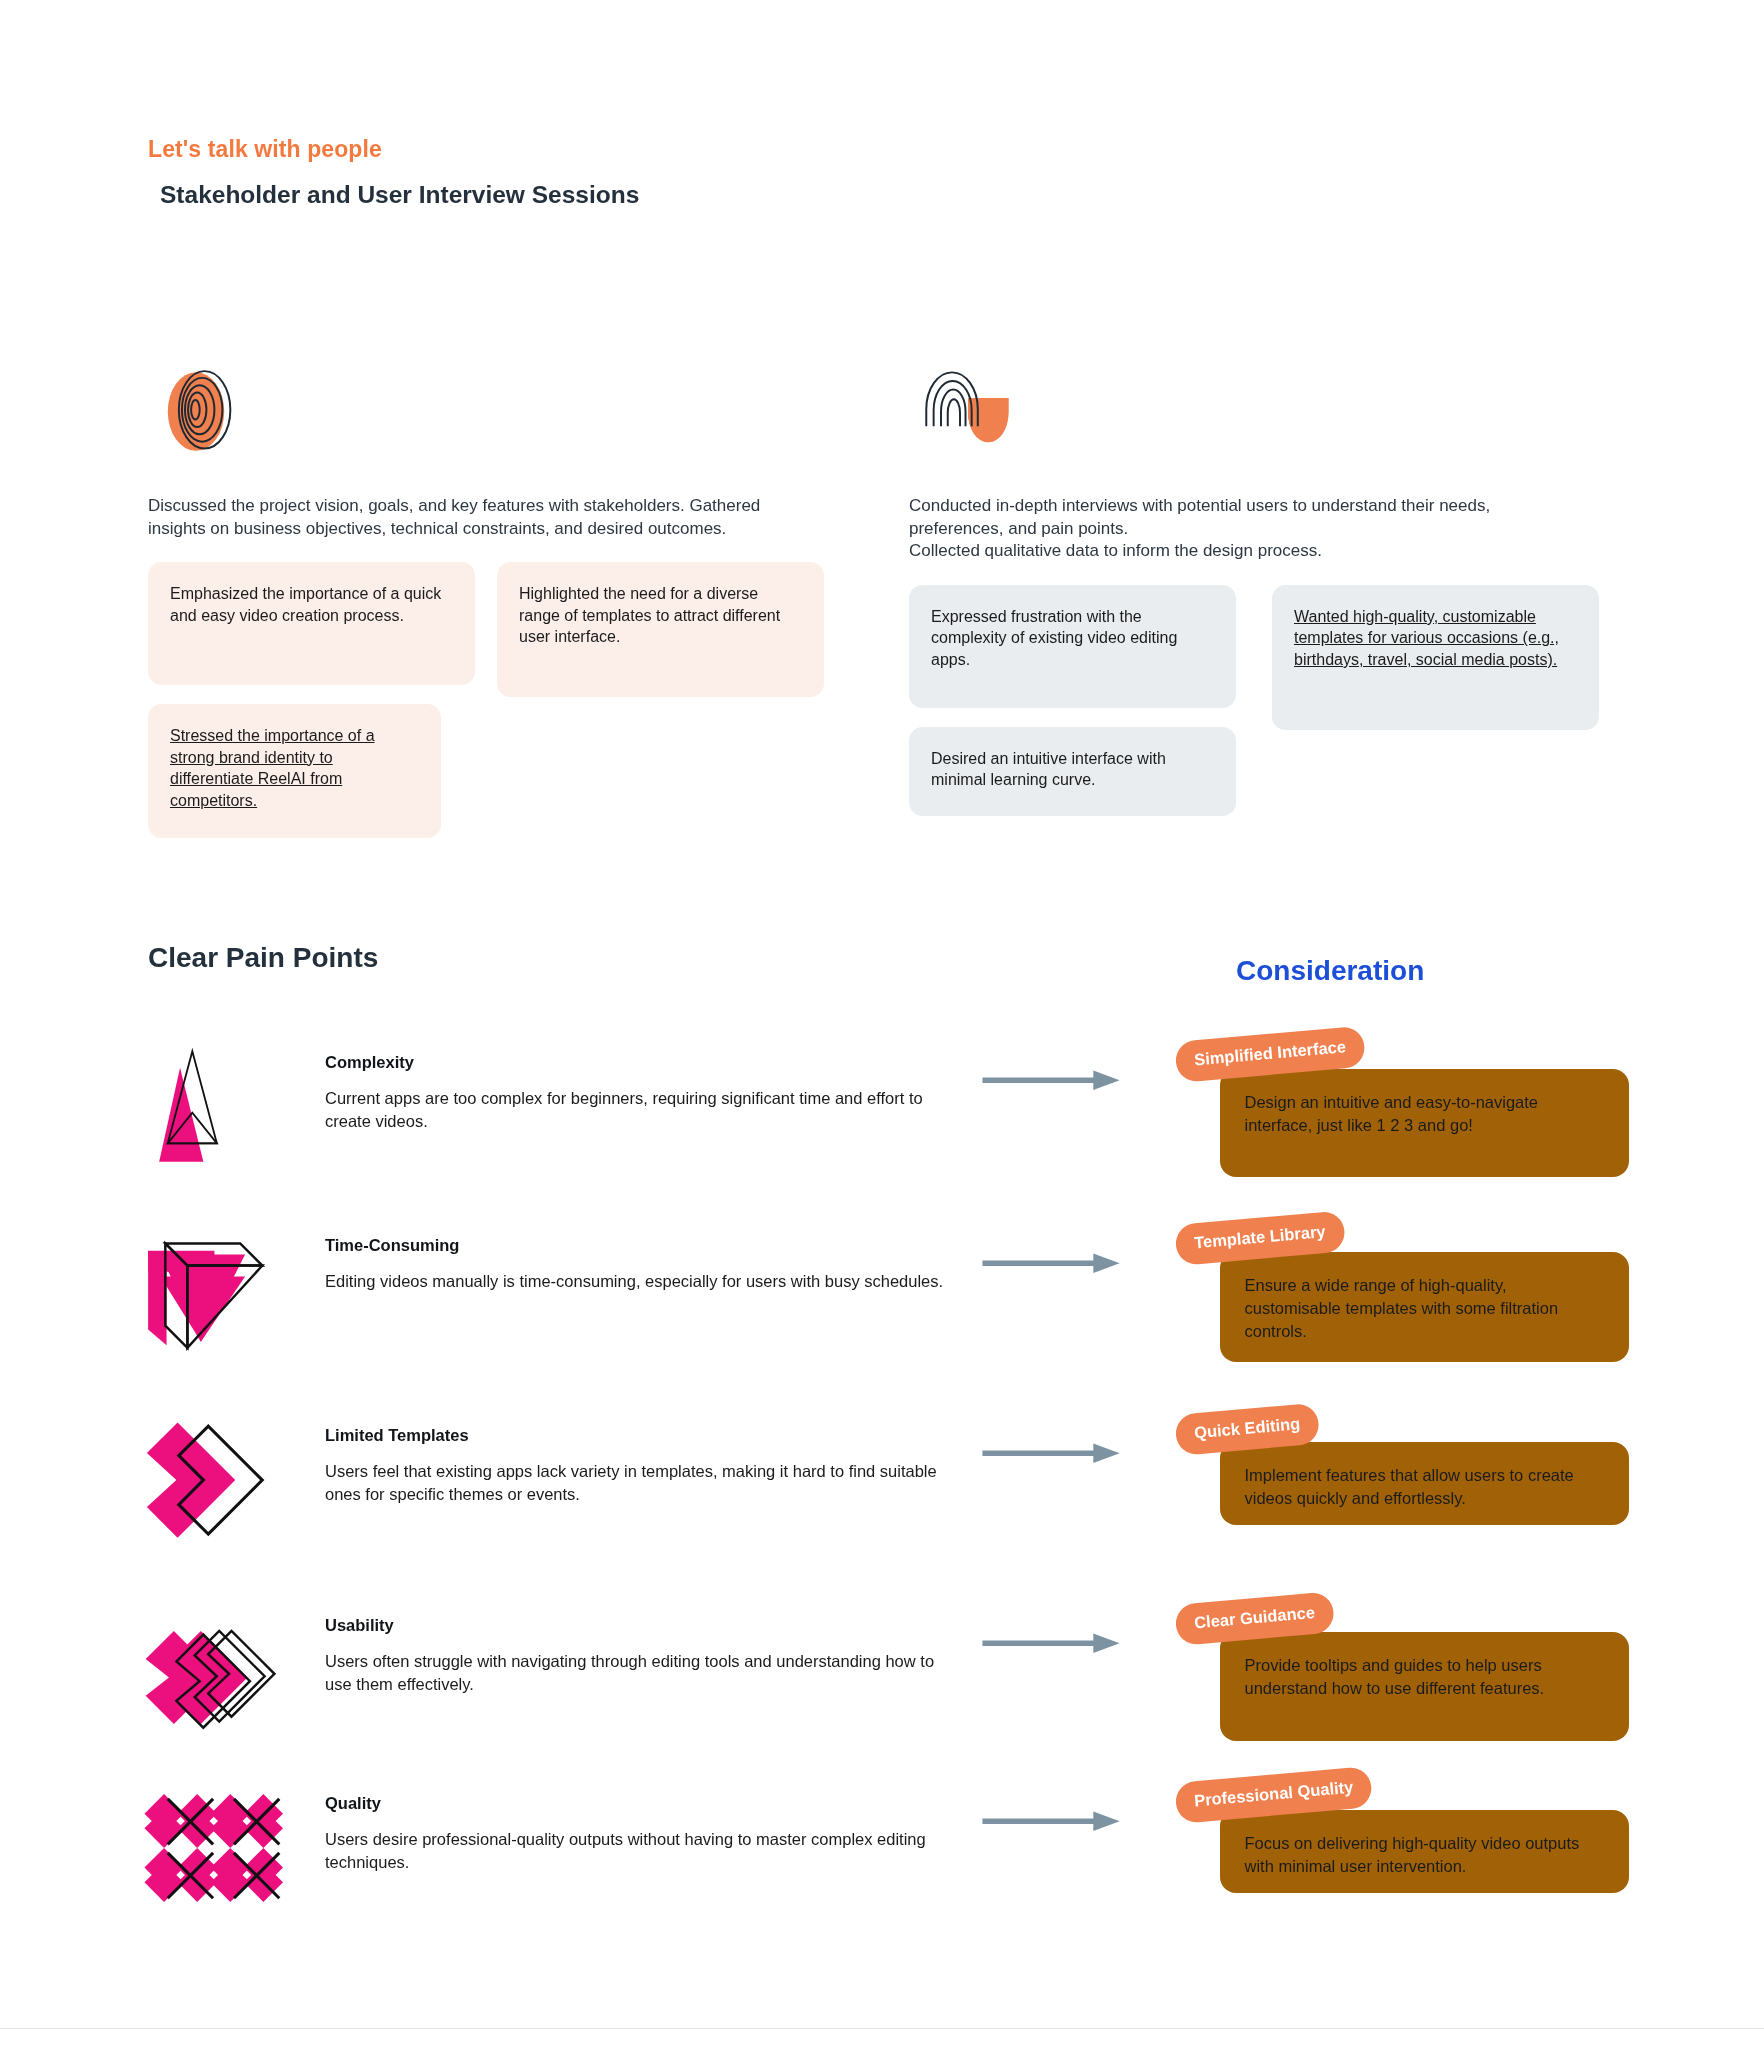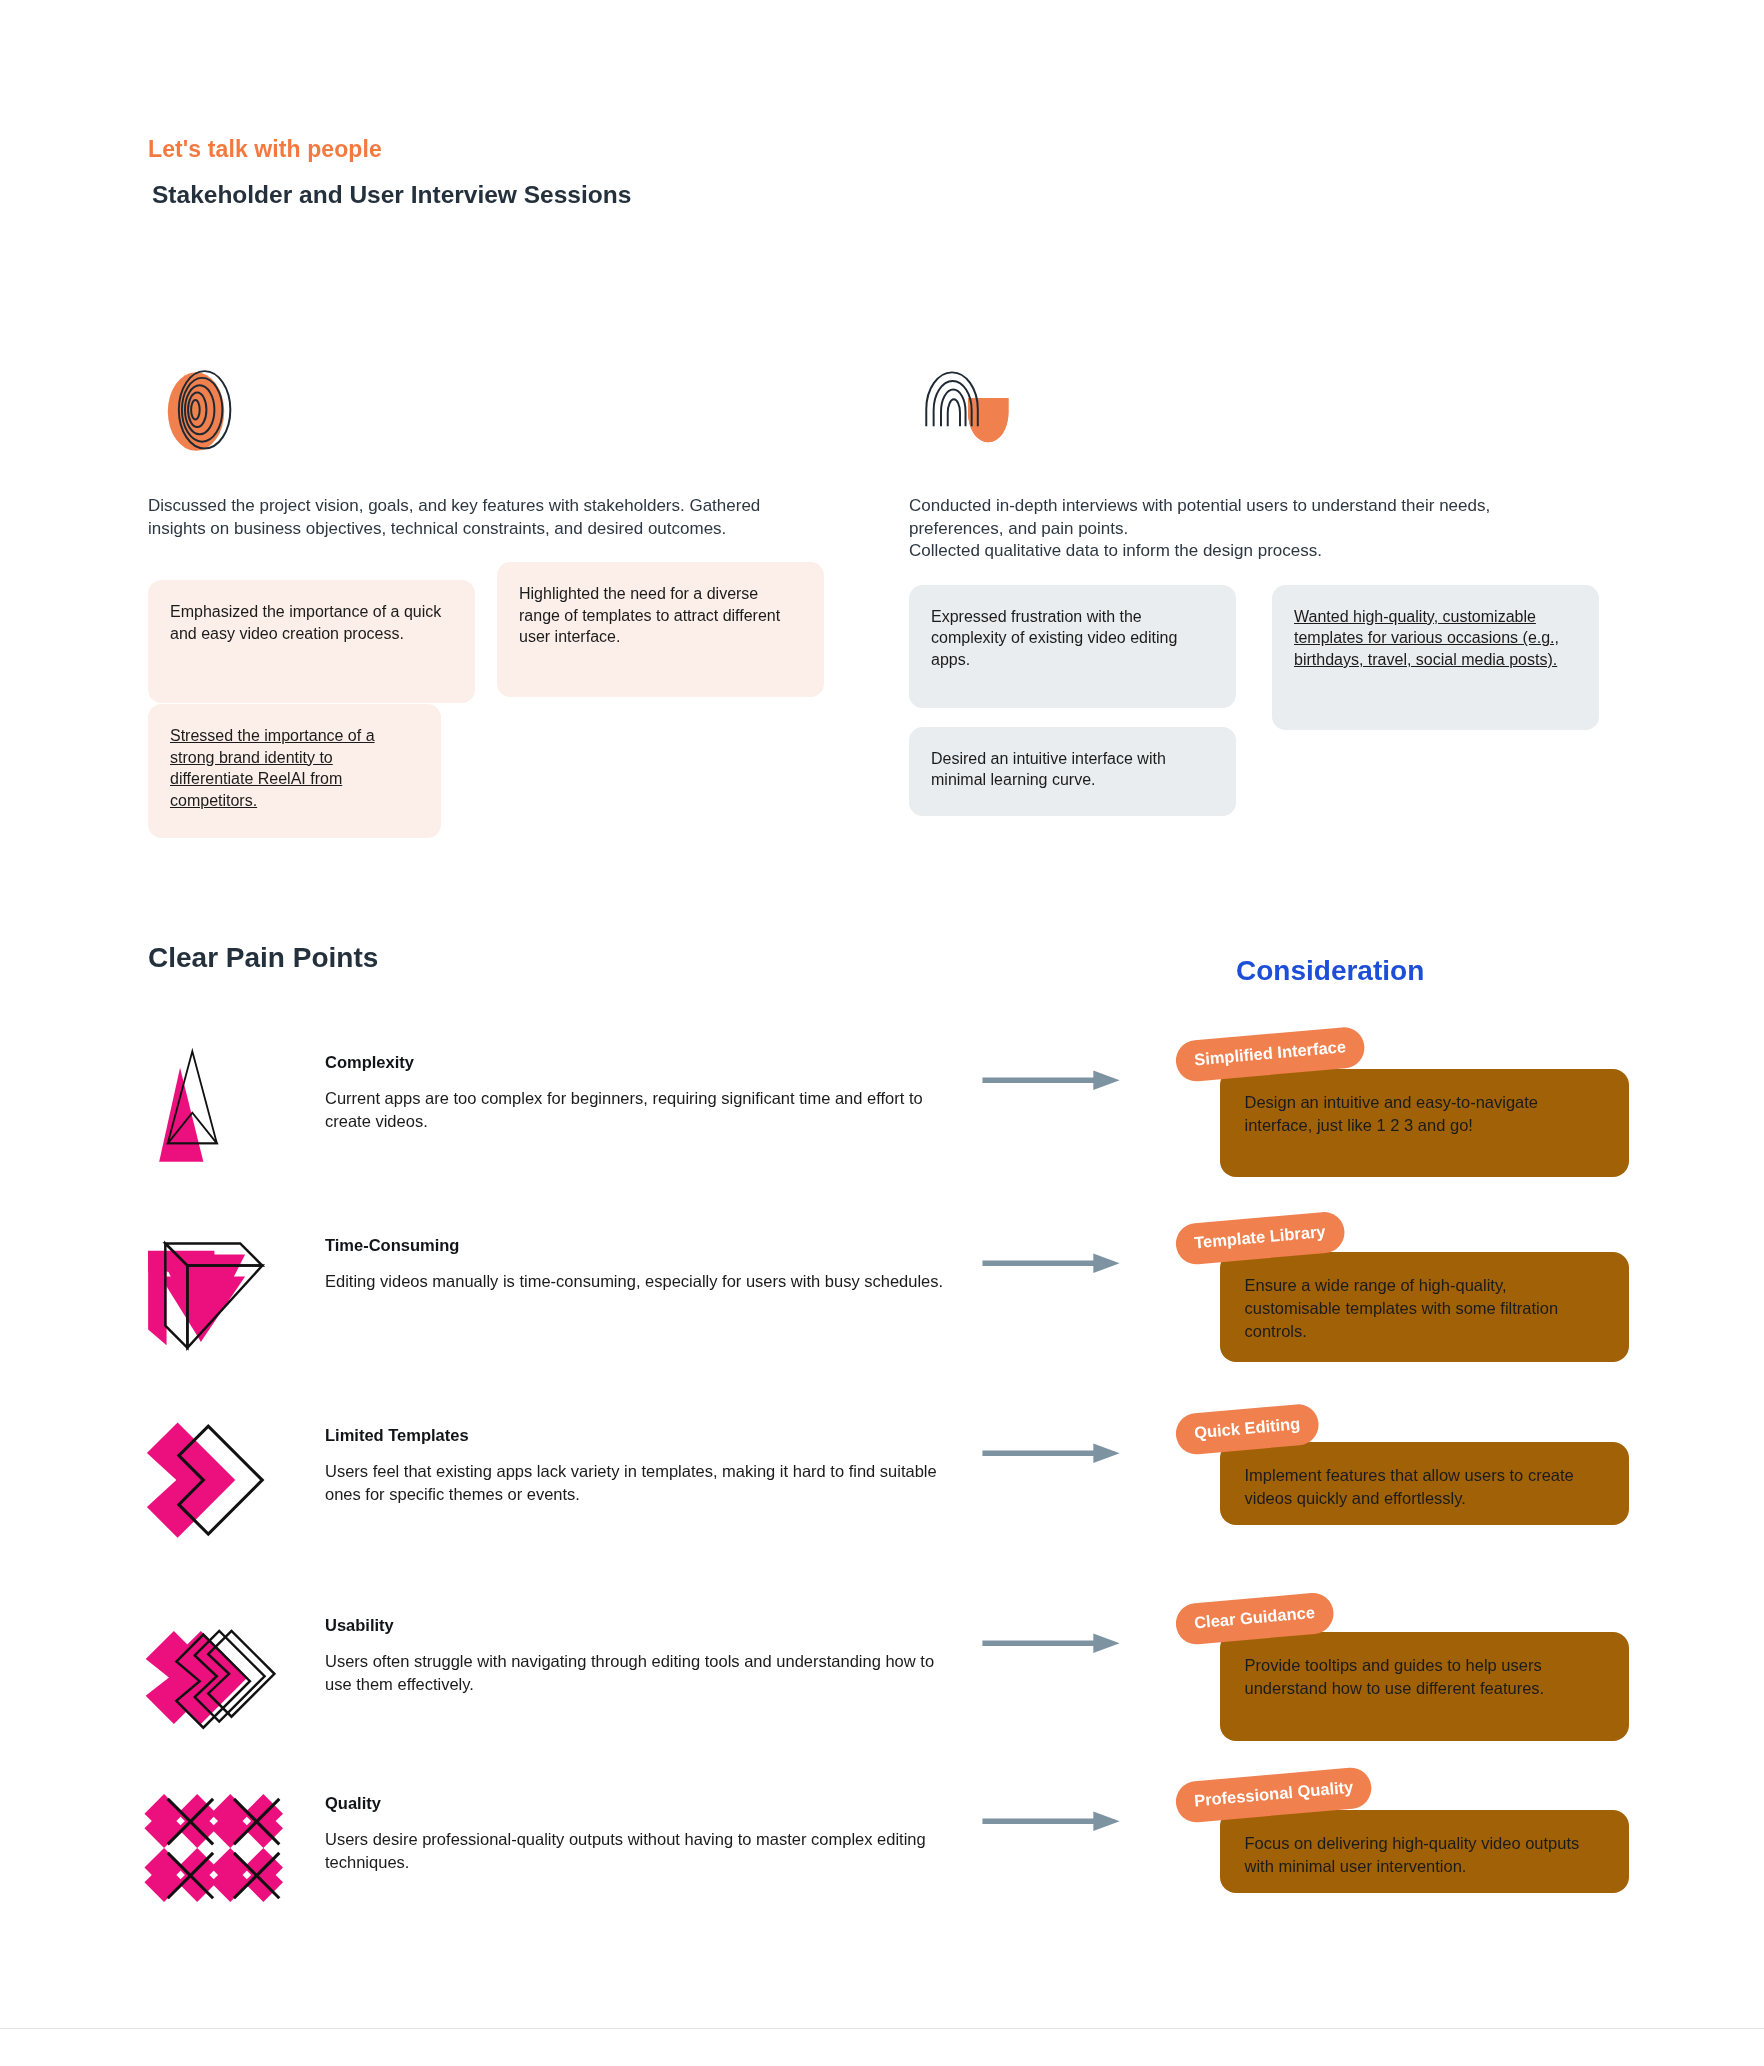--- a/index.html
+++ b/index.html
@@ -17,21 +17,21 @@
   .page { position: relative; width: 1765px; height: 2066px; border-radius: 12px; }
 
   
   .header { position: absolute; left: 148px; top: 136px; width: 1103px; }
   .eyebrow {
     font-size: 23px; font-weight: bold; color: #f4793f;
     letter-spacing: 0.1px; line-height: 1.2; margin: 0 0 16px 0;
   }
   .title {
     font-size: 24.5px; font-weight: bold; color: #24313c;
-    line-height: 1.2; margin: 0 0 40px 4px;
+    line-height: 1.2; margin: 0 0 40px 12px;
   }
   .subtitle {
     font-size: 18.4px; line-height: 1.42; color: #2d3741;
     margin: 0; max-width: 613px; font-weight: 400;
   }
 
   
   .cols { position: absolute; left: 148px; top: 365px; width: 1471px; }
   .col { position: absolute; top: 0; width: 674px; }
   .col-left  { left: 0px; }
@@ -128,21 +128,21 @@
             <ellipse cx="92" cy="73" rx="42" ry="63"></ellipse>
             <ellipse cx="88" cy="73" rx="33" ry="52"></ellipse>
             <ellipse cx="84" cy="73" rx="24" ry="40"></ellipse>
             <ellipse cx="80" cy="73" rx="15" ry="28"></ellipse>
             <ellipse cx="77" cy="73" rx="7" ry="16"></ellipse>
           </g>
         </svg>
       </div>
       <p class="col-desc">Discussed the project vision, goals, and key features with stakeholders. Gathered insights on business objectives, technical constraints, and desired outcomes.</p>
       <div class="chips" style="height:276px">
-        <div class="chip peach" style="left:0px;  top:0px;   width:327px; height:123px;margin-top:18px;">Emphasized the importance of a quick and easy video creation process.</div>
+        <div class="chip peach" style="left:0px;  top:0px;   width:327px; height:123px;">Emphasized the importance of a quick and easy video creation process.</div>
         <div class="chip peach" style="left:349px; top:0px;   width:327px; height:135px;">Highlighted the need for a diverse range of templates to attract different user interface.</div>
         <div class="chip peach" style="left:0px;  top:142px; width:293px; height:134px;text-decoration:underline;">Stressed the importance of a strong brand identity to differentiate ReelAI from competitors.</div>
       </div>
     </div>
 
     <div class="col col-right">
       <div class="col-icon">
         <svg width="129" height="92" viewBox="0 0 210 150">
           <path d="M96 54 h66 v24 a33 48 0 0 1 -66 0 z" fill="#f0804e"></path>
           <path d="M96 78 a33 48 0 0 0 66 0 v-24 h-66 z" fill="#f0804e"></path>

